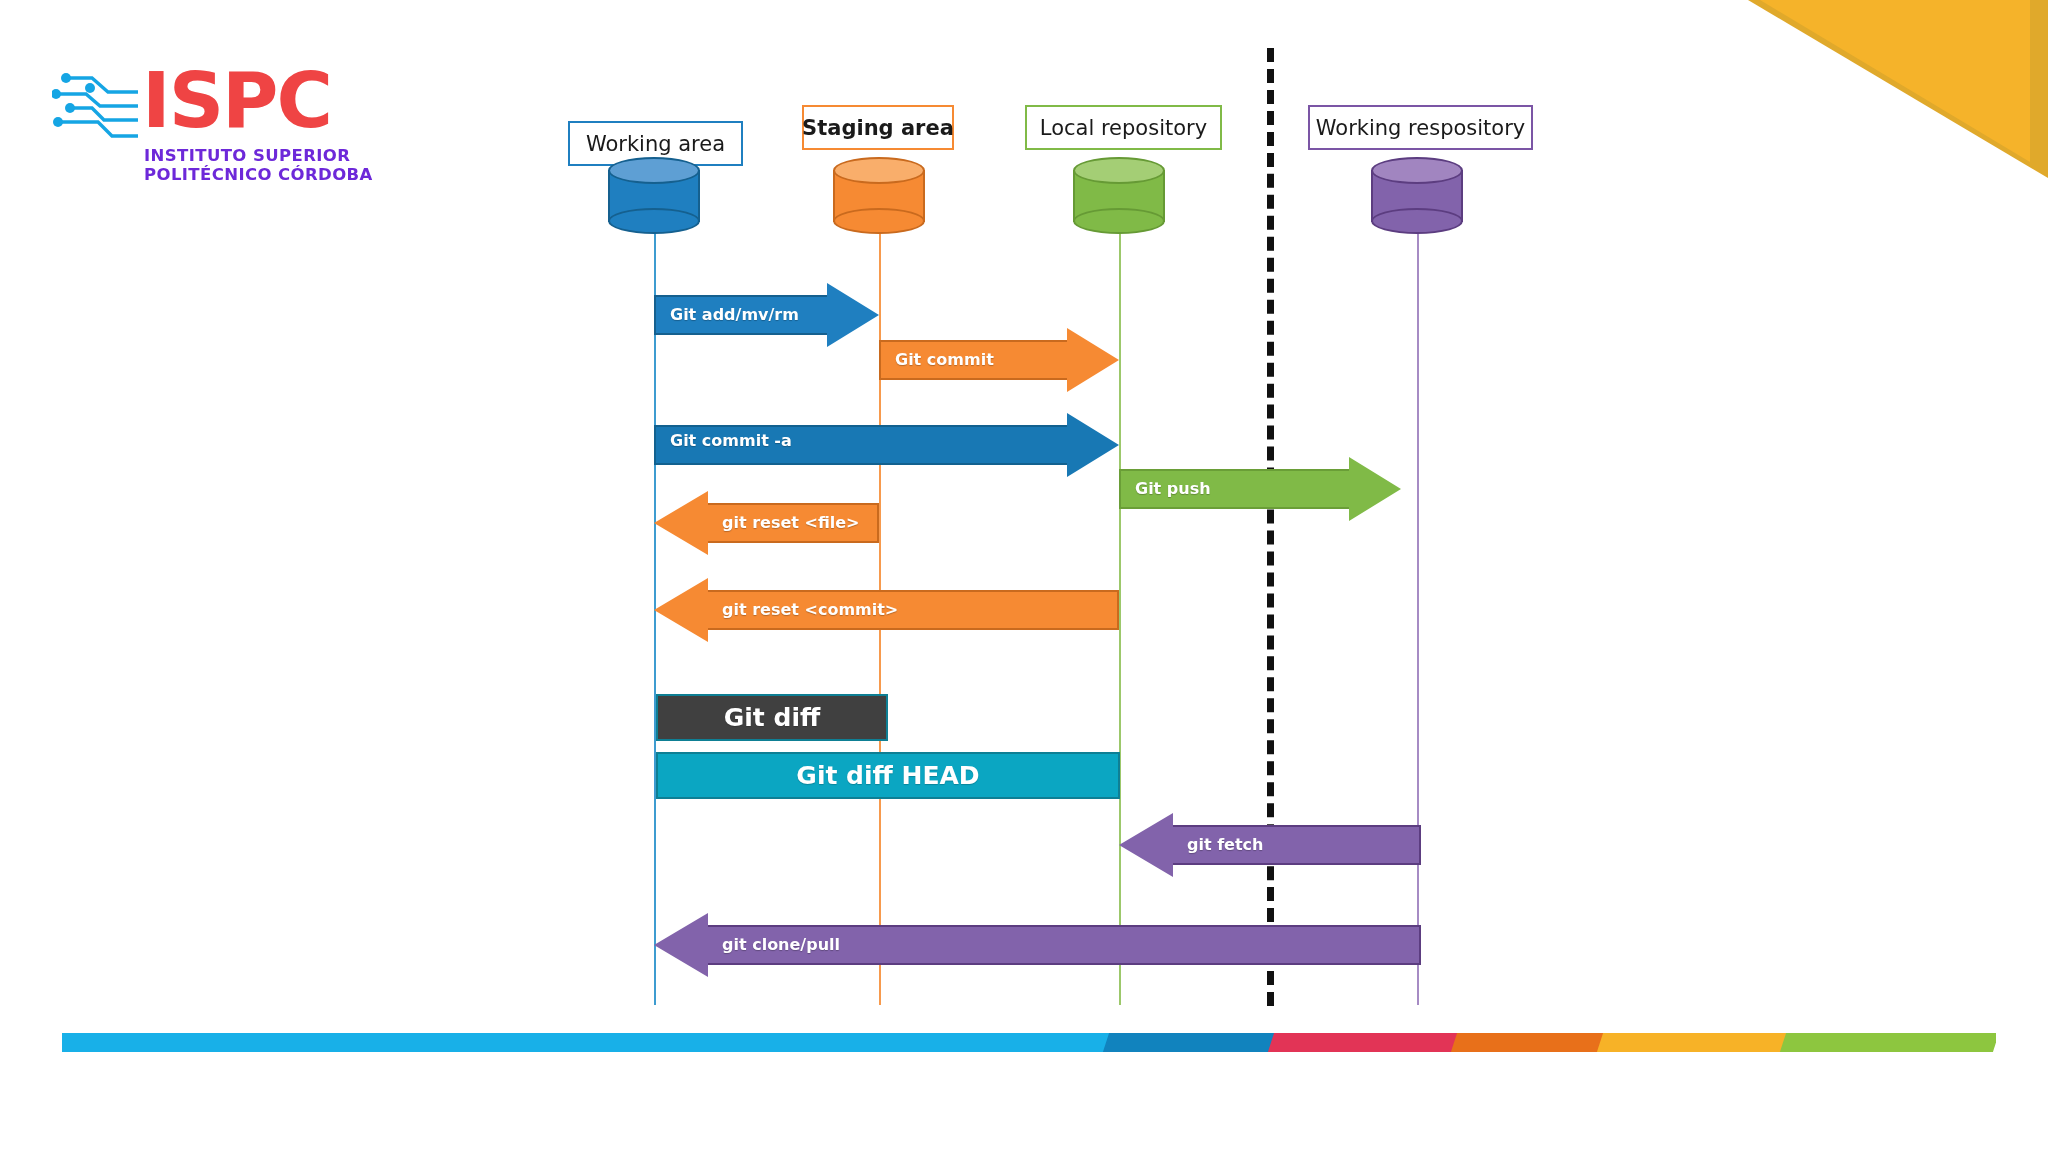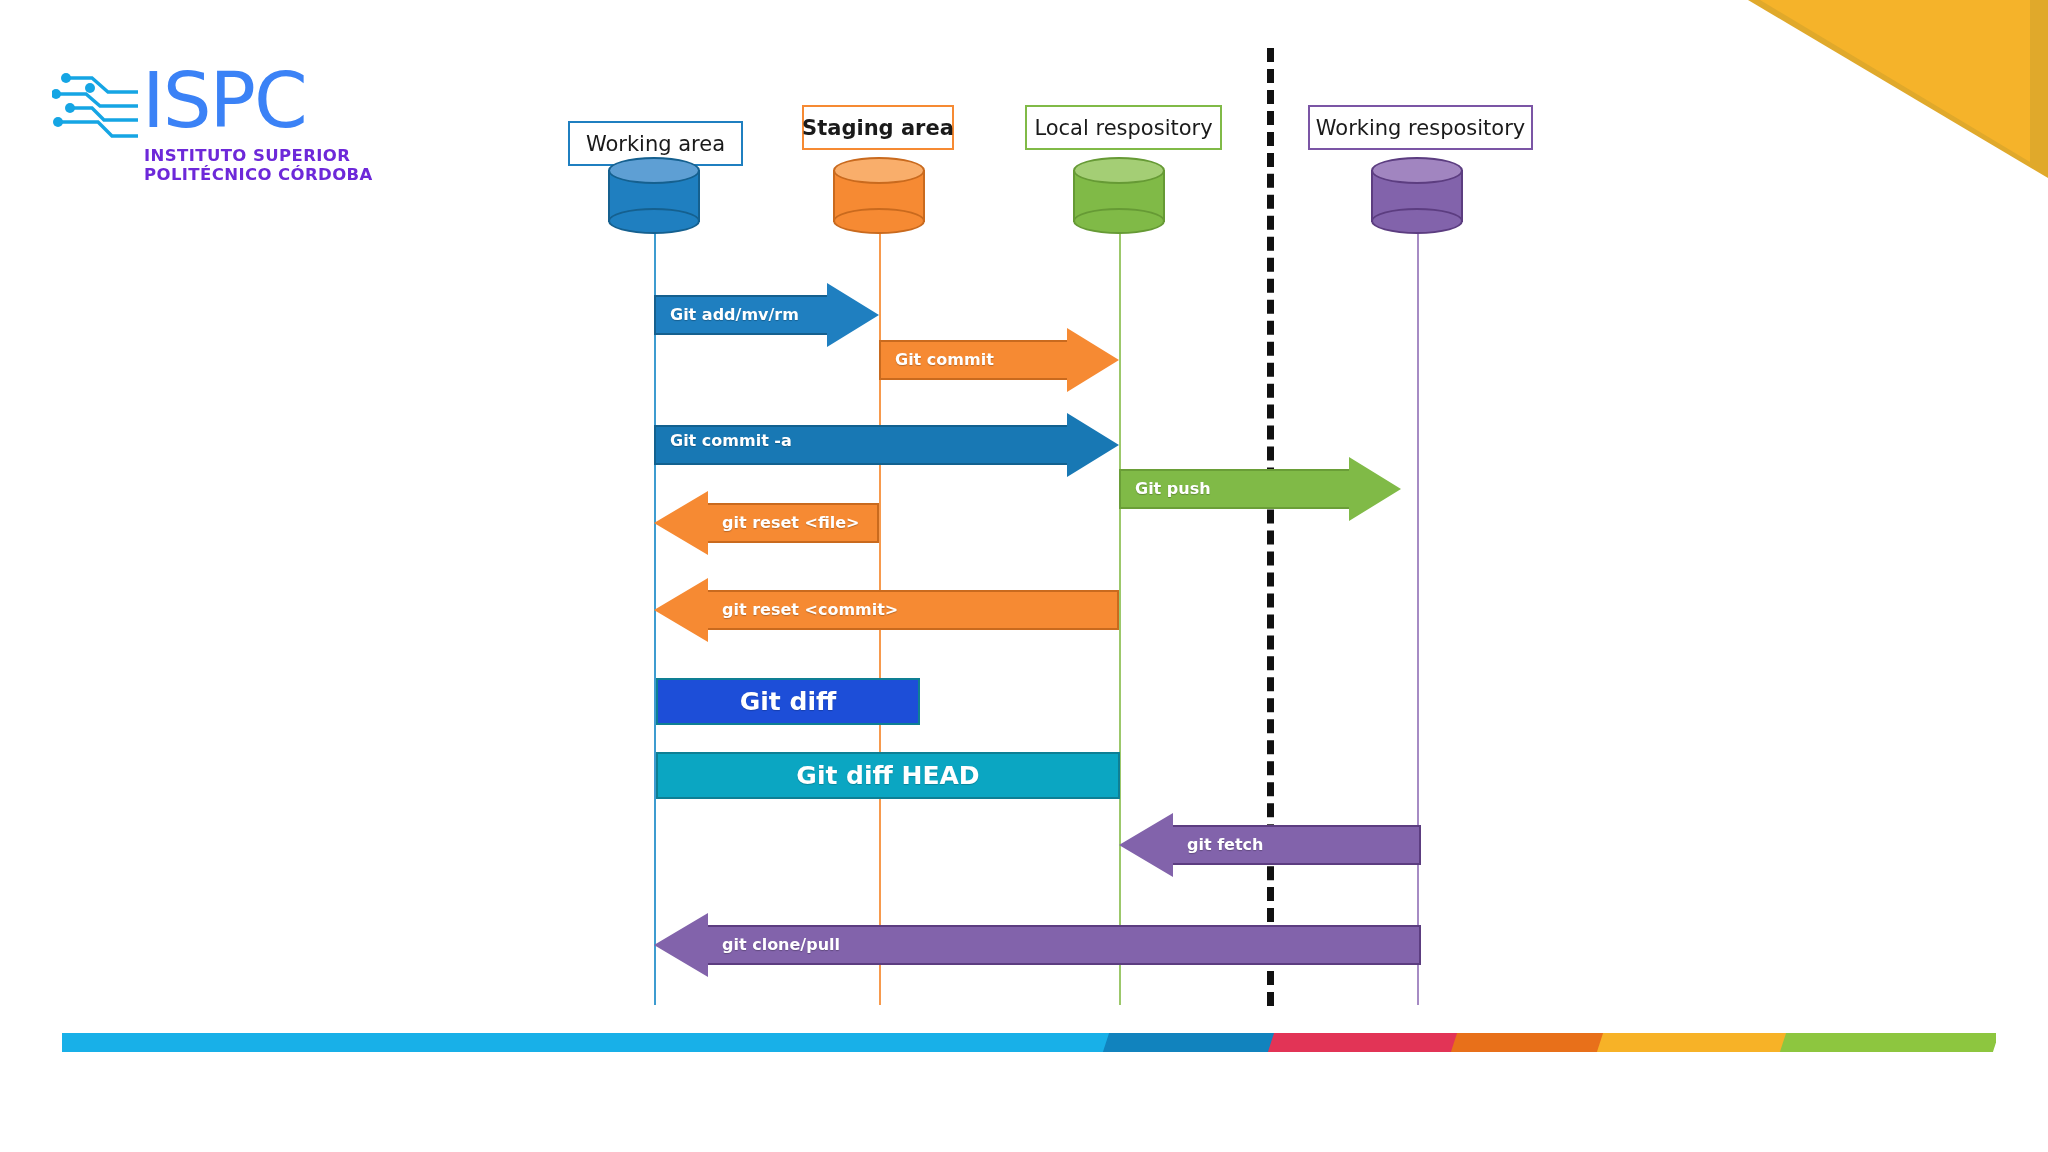--- a/index.html
+++ b/index.html
@@ -16,22 +16,22 @@
     border-top:178px solid #E0A92B;border-left:300px solid transparent;}
   .tri-front{position:absolute;top:0;right:18px;width:0;height:0;
     border-top:162px solid #F5B32A;border-left:270px solid transparent;}
 
   
   .bottom-bar{position:absolute;left:62px;right:52px;bottom:100px;height:19px;overflow:hidden;}
   .bar-seg{position:absolute;top:0;height:100%;}
 
   
   .logo{position:absolute;left:52px;top:62px;width:330px;height:126px;}
-  .logo-word{position:absolute;left:90px;top:0px;font-size:77px;font-weight:normal;
-    color:#3b82f6;letter-spacing:-2px;line-height:77px;font-family:"DejaVu Sans", sans-serif;}
+  .logo-word{position:absolute;left:90px;top:0px;font-size:77px;font-weight:bold;
+    color:#ef4444;letter-spacing:-2px;line-height:77px;font-family:"DejaVu Sans", sans-serif;}
   .logo-sub1,.logo-sub2{position:absolute;left:92px;color:#6d28d9;font-weight:bold;
     font-size:16.5px;letter-spacing:.4px;font-family:"DejaVu Sans", sans-serif;white-space:nowrap;}
   .logo-sub1{top:84px;}
   .logo-sub2{top:103px;}
   .logo-circuit{position:absolute;left:0;top:6px;}
 
   
   .diagram{position:absolute;left:0;top:0;width:2048px;height:1152px;}
 
   .col-head{position:absolute;background:#ffffff;border:2.5px solid #000;
@@ -92,21 +92,21 @@
 
   <div class="divider" style="left:1267px;top:48px;height:958px;"></div>
 
   <div class="col-head" style="left:568px;top:105px;width:175px;height:45px;border-color:#1F7FC0;margin-top:16px;">
     <span>Working area</span>
   </div>
   <div class="col-head" style="left:802px;top:105px;width:152px;height:45px;border-color:#F68A33;font-weight:bold;">
     <span>Staging area</span>
   </div>
   <div class="col-head" style="left:1025px;top:105px;width:197px;height:45px;border-color:#80BA47;">
-    <span>Local respository</span>
+    <span>Local repository</span>
   </div>
   <div class="col-head" style="left:1308px;top:105px;width:225px;height:45px;border-color:#7B55A5;">
     <span>Working respository</span>
   </div>
 
   <div style="position:absolute;left:608px;top:157px;width:92px;height:74px;">
     <div style="position:absolute;left:0;top:13px;width:92px;height:52px;background:#1F7FC0;border:2px solid #15608F;box-sizing:border-box;"></div>
     <div style="position:absolute;left:0;top:51px;width:92px;height:26px;background:#1F7FC0;border:2px solid #15608F;border-radius:50%;box-sizing:border-box;"></div>
     <div style="position:absolute;left:0;top:0px;width:92px;height:27px;background:#5E9FD4;border:2px solid #15608F;border-radius:50%;box-sizing:border-box;"></div>
   </div>
@@ -155,21 +155,21 @@
     <div class="head-l" style="left:0px;top:0px;border-top:32px solid transparent;border-bottom:32px solid transparent;border-right:54px solid #F68A33;"></div>
     <div class="lbl" style="left:68px;top:22px;font-size:16px;">git reset &lt;file&gt;</div>
   </div>
 
   <div class="arrow" style="left:654px;top:578px;">
     <div class="bar" style="left:52px;top:12px;width:413px;height:40px;background:#F68A33;border:2px solid #C96A1E;"></div>
     <div class="head-l" style="left:0px;top:0px;border-top:32px solid transparent;border-bottom:32px solid transparent;border-right:54px solid #F68A33;"></div>
     <div class="lbl" style="left:68px;top:22px;font-size:16px;">git reset &lt;commit&gt;</div>
   </div>
 
-  <div class="flatbar" style="left:656px;top:678px;width:264px;height:47px;background:#1d4ed8;border:2px solid #0E7F94;">
+  <div class="flatbar" style="left:656px;top:694px;width:232px;height:47px;background:#404040;border:2px solid #0E7F94;">
     <span style="font-size:25px;">Git diff</span>
   </div>
 
   <div class="flatbar" style="left:656px;top:752px;width:464px;height:47px;background:#0BA6C2;border:2px solid #0E7F94;">
     <span style="font-size:25px;">Git diff HEAD</span>
   </div>
 
   <div class="arrow" style="left:1119px;top:813px;">
     <div class="bar" style="left:52px;top:12px;width:250px;height:40px;background:#8263AB;border:2px solid #5C3D80;"></div>
     <div class="head-l" style="left:0px;top:0px;border-top:32px solid transparent;border-bottom:32px solid transparent;border-right:54px solid #8263AB;"></div>

